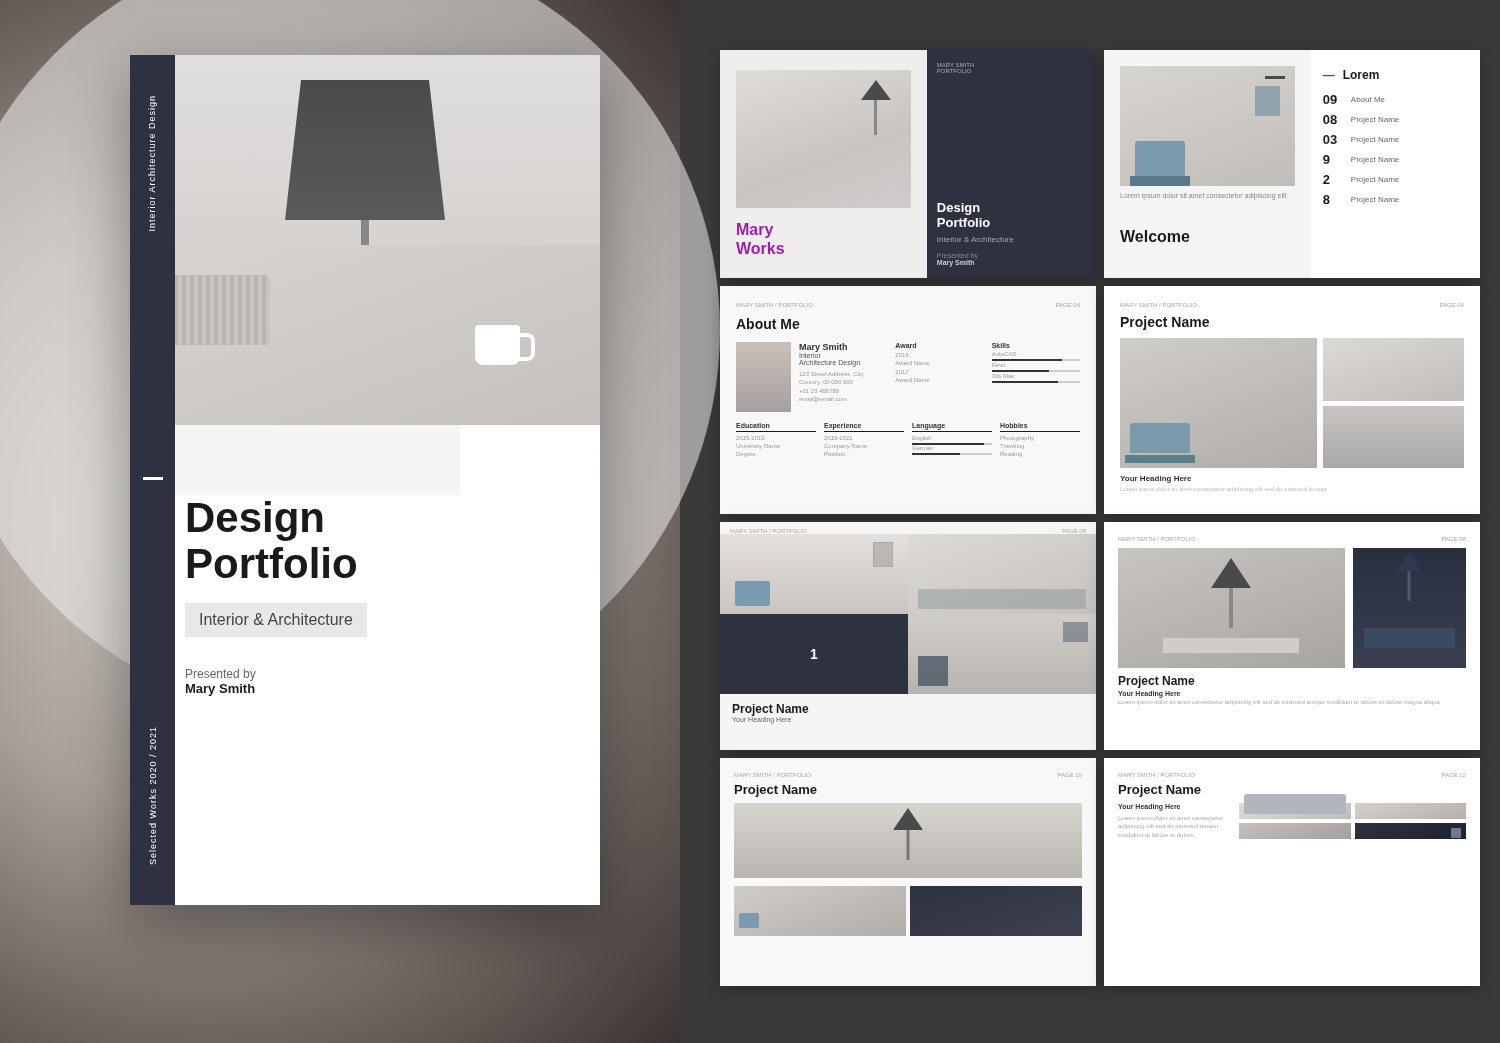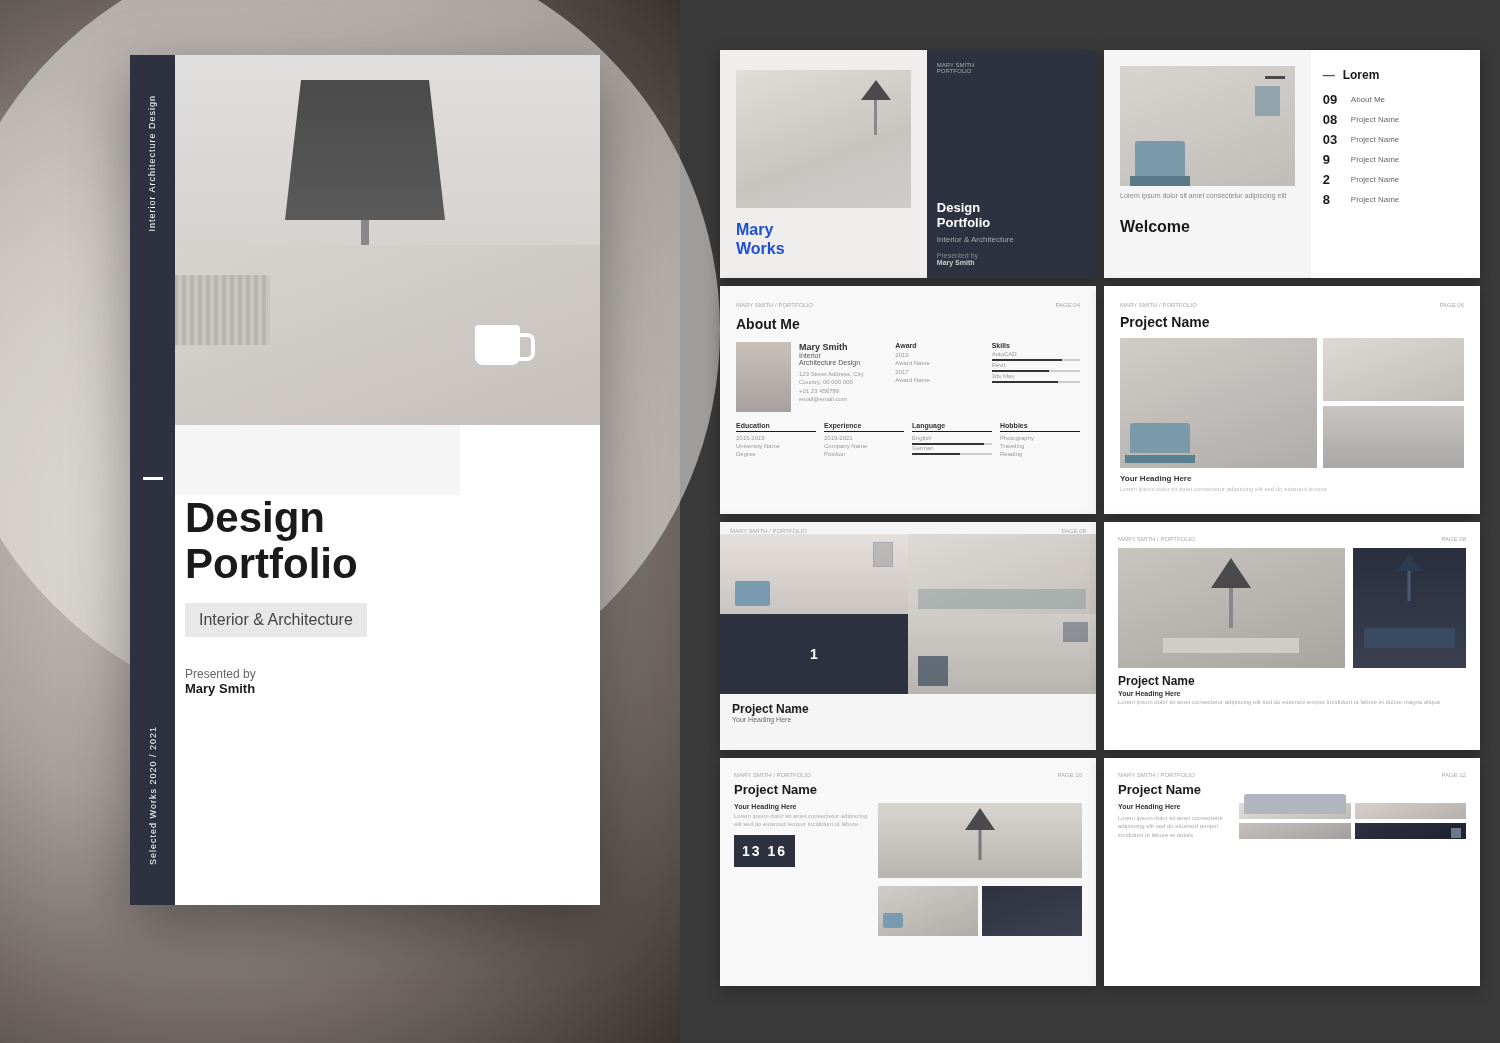--- a/index.html
+++ b/index.html
@@ -242,21 +242,21 @@
       width: 55%;
       padding: 20px 16px;
       display: flex;
       flex-direction: column;
       justify-content: flex-end;
     }
 
     .thumb-1-name {
       font-size: 16px;
       font-weight: 900;
-      color: #1d4ed8;
+      color: #a21caf;
       line-height: 1.2;
     }
 
     .thumb-1-right {
       width: 45%;
       background: #2d3140;
       padding: 12px 10px;
       display: flex;
       flex-direction: column;
       justify-content: flex-end;
@@ -285,21 +285,21 @@
       width: 55%;
       padding: 16px;
       position: relative;
     }
 
     .thumb-2-welcome {
       font-size: 18px;
       font-weight: 900;
       color: #1a1a1a;
       position: absolute;
-      bottom: 42px; left: 16px;
+      bottom: 32px; left: 16px;
     }
 
     .thumb-2-right {
       width: 45%;
       padding: 16px 12px;
       background: #fff;
     }
 
     .index-title {
       font-size: 14px;
@@ -798,28 +798,20 @@
     </div>
   </div>
 
   <div class="thumb thumb-7">
     <div style="display:flex; justify-content:space-between; font-size:6px; color:#aaa; margin-bottom:4px;">
       <span>MARY SMITH / PORTFOLIO</span>
       <span>PAGE 10</span>
     </div>
     <div class="thumb-7-header">Project Name</div>
     <div class="thumb-7-content">
-      <div class="thumb-7-left">
-        <div style="font-size:7px; font-weight:700; color:#333; margin-bottom:2px;">Your Heading Here</div>
-        <div style="font-size:6px; color:#aaa; line-height:1.4;">Lorem ipsum dolor sit amet consectetur adipiscing elit sed do eiusmod tempor incididunt ut labore.</div>
-        
-        <div style="background:#2d3140; padding:8px; margin-top:6px; display:inline-block;">
-          <div style="color:#ffffff; font-size:14px; font-weight:700; letter-spacing:2px;">13 16</div>
-        </div>
-      </div>
       <div class="thumb-7-photos">
         <div style="height:75px; background:linear-gradient(180deg,#d8d5d0 0%,#b8b4b0 100%); margin-bottom:4px;">
 
           <div style="position:relative; height:100%;">
             <div style="position:absolute; top:5px; left:50%; transform:translateX(-50%); width:0; height:0; border-left:15px solid transparent; border-right:15px solid transparent; border-bottom:22px solid #4a4a4a;"></div>
             <div style="position:absolute; top:27px; left:50%; transform:translateX(-50%); width:3px; height:30px; background:#777;"></div>
           </div>
         </div>
         <div style="display:flex; gap:4px;">
           <div style="flex:1; height:50px; background:linear-gradient(160deg,#d0ccc8 0%,#b0aca8 100%);">

